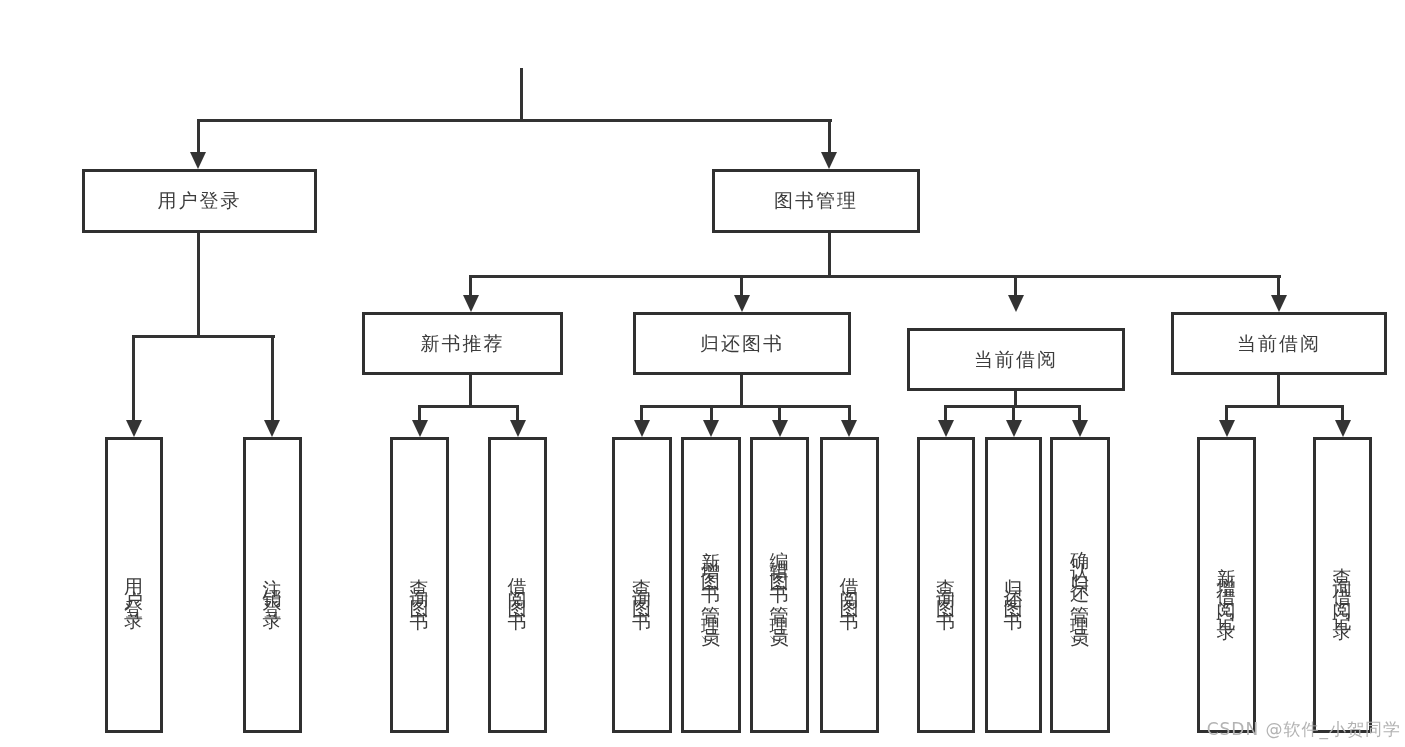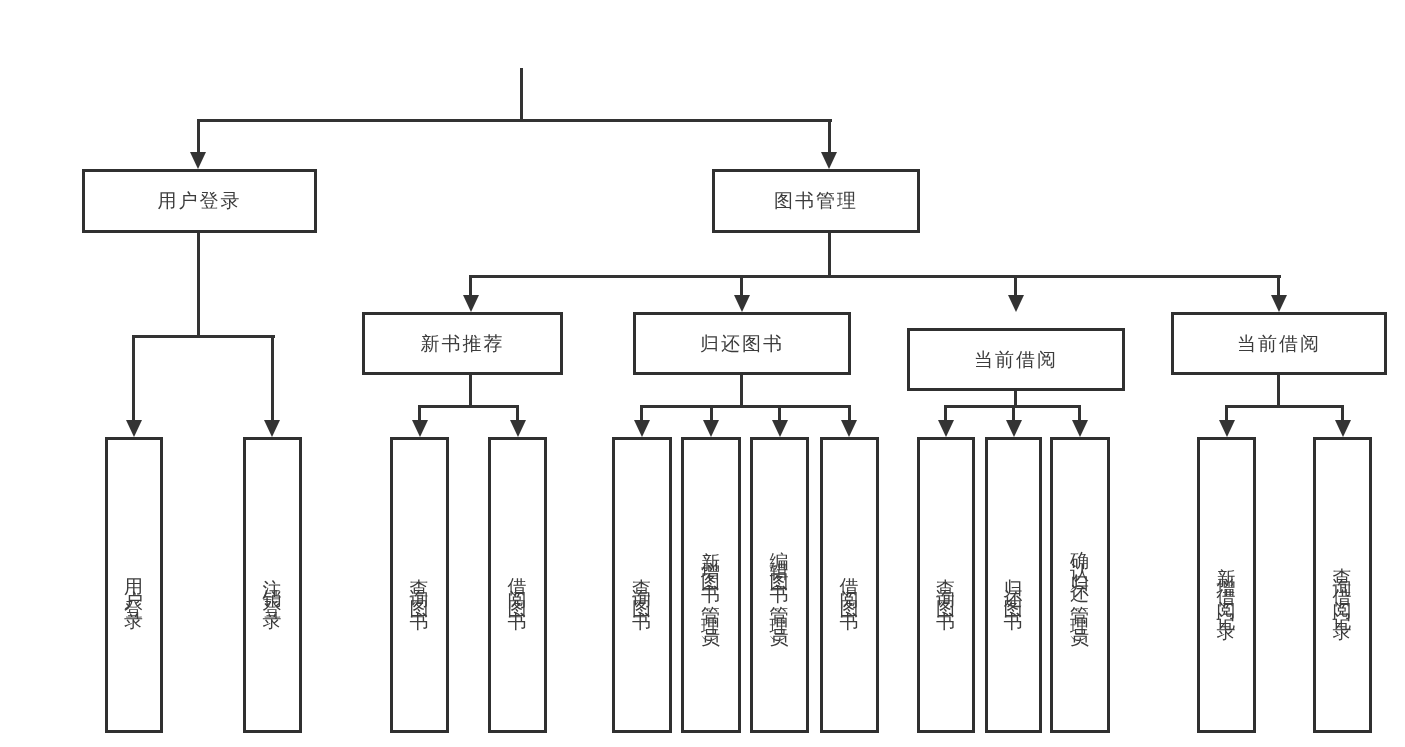--- a/index.html
+++ b/index.html
@@ -182,14 +182,15 @@
     <span>确认归还（管理员）</span>
   </div>
 
   <div class="box v" style="left:1197px;top:437px;width:59px;height:296px">
     <span>新增借阅记录</span>
   </div>
   <div class="box v" style="left:1313px;top:437px;width:59px;height:296px">
     <span>查询借阅记录</span>
   </div>
 
+  <div class="watermark">CSDN @软件_小贺同学</div>
 
 </div>
 
 </body></html>

